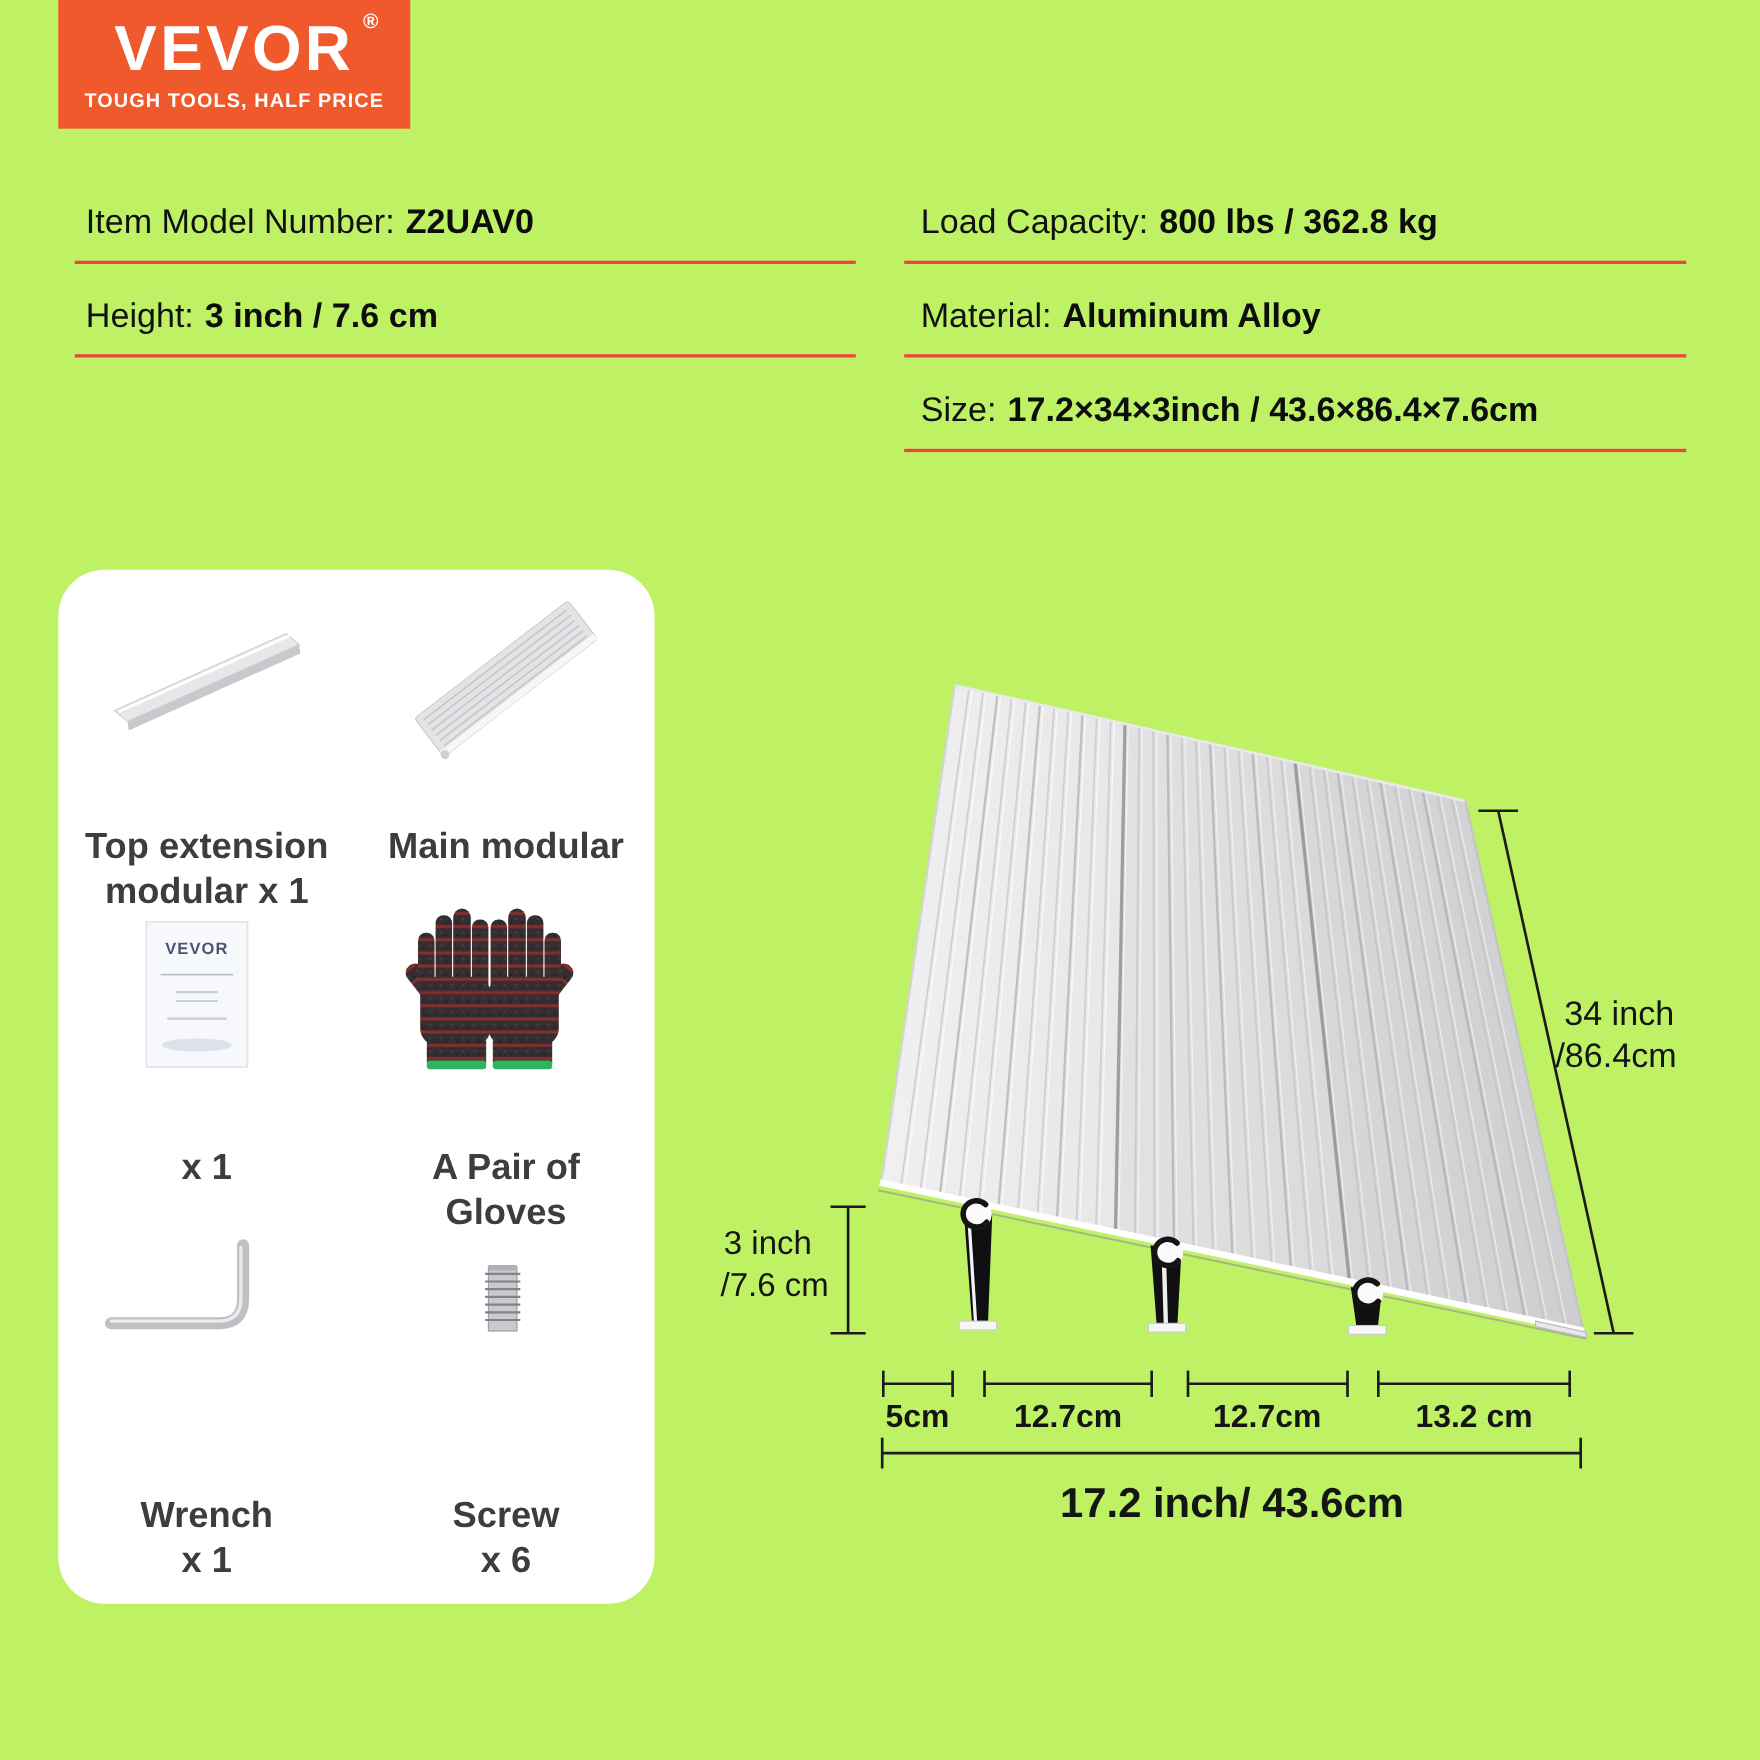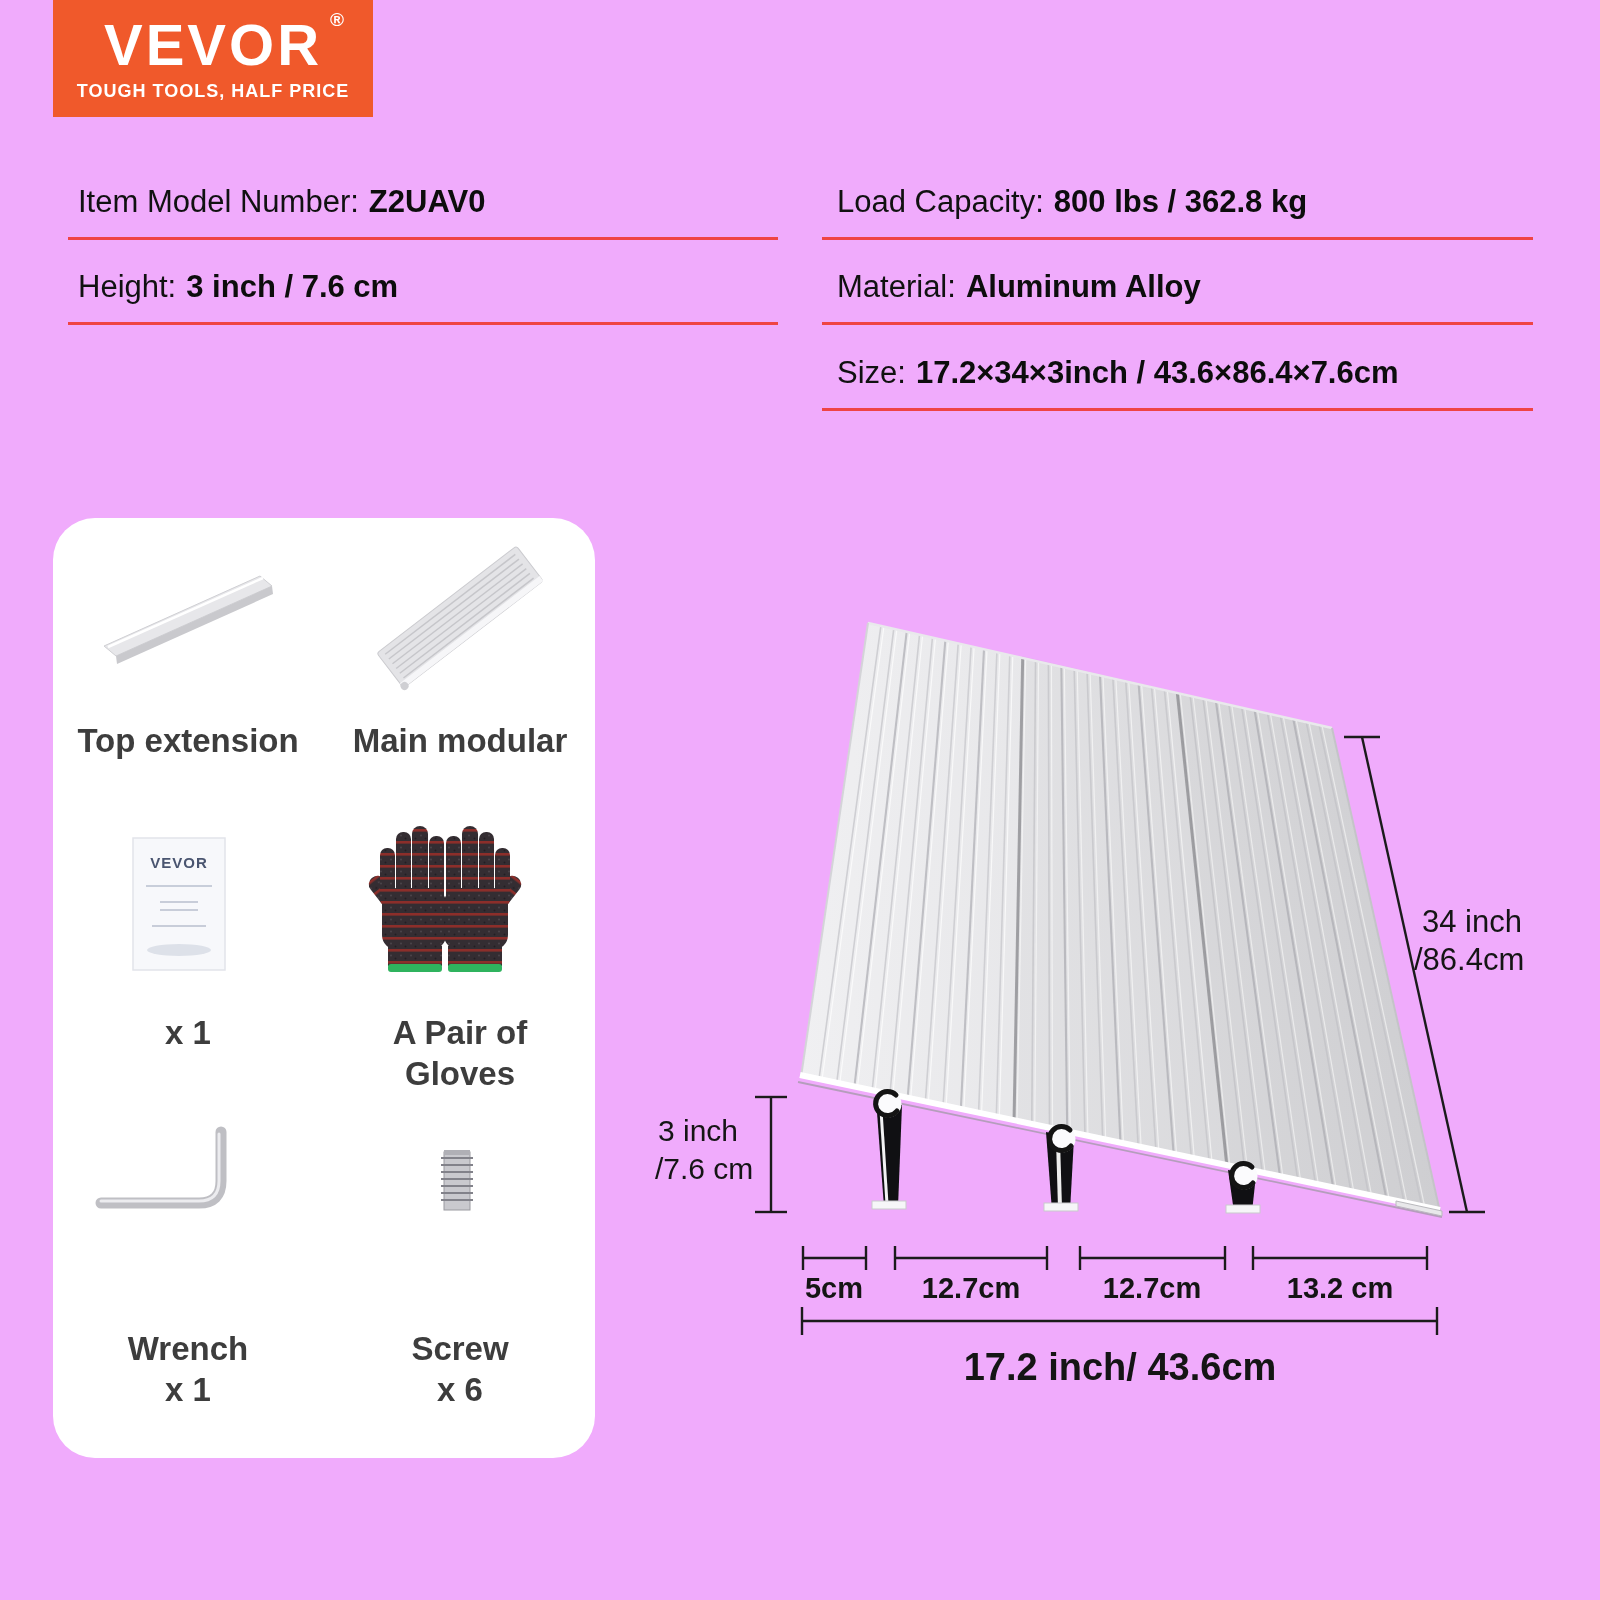--- a/index.html
+++ b/index.html
@@ -1,35 +1,35 @@
 <!DOCTYPE html>
 <html><head>
 <meta charset="utf-8">
 <style>
   html,body{margin:0;padding:0;background:#f2f2f2;}
-  #stage{position:relative;width:1600px;height:1600px;background:#f0abfc;overflow:hidden;
+  #stage{position:relative;width:1600px;height:1600px;background:#bef264;overflow:hidden;
          font-family:"Liberation Sans",sans-serif;color:#141414;}
   .abs{position:absolute;}
   
   .logo{left:53px;top:0;width:320px;height:117px;background:#f0592b;display:flex;
         flex-direction:column;align-items:center;justify-content:center;color:#fff;}
   .logo-word{font-size:58px;font-weight:800;letter-spacing:3px;line-height:1;position:relative;}
   .logo-reg{font-size:19px;font-weight:700;position:absolute;top:-6px;right:-22px;letter-spacing:0;}
   .logo-tag{font-size:18px;font-weight:700;letter-spacing:1px;margin-top:7px;white-space:nowrap;}
   
   .spec-row{height:70px;display:flex;align-items:center;border-bottom:3px solid #ef4444;
             font-size:31px;white-space:nowrap;}
   .spec-row .lab{font-weight:400;color:#111;}
   .spec-row .val{font-weight:700;color:#0d0d0d;margin-left:10px;}
   .col-l{left:68px;width:700px;padding-left:10px;}
   .col-r{left:822px;width:696px;padding-left:15px;}
   .r1{top:167px;} .r2{top:252px;} .r3{top:338px;}
   
   .pkg-box{left:53px;top:518px;width:542px;height:940px;background:#ffffff;border-radius:42px;}
-  .item-label{width:270px;text-align:center;font-size:33px;font-weight:700;color:#3d3d3d;line-height:41px;}
+  .item-label{width:270px;text-align:center;font-size:33px;font-weight:700;color:#3d3d3d;line-height:41px;margin-top:28px;}
   .ca{left:53px;} .cb{left:325px;}
   .lr1{top:720px;} .lr2{top:1012px;} .lr3{top:1328px;}
   .item-label span{display:block;}
   
   .dim{font-size:29px;font-weight:600;color:#151515;white-space:nowrap;}
   .dim-light{font-size:30px;font-weight:500;color:#151515;white-space:nowrap;}
   .ctr{text-align:center;}
   svg{position:absolute;left:0;top:0;}
 </style>
 </head>
@@ -274,20 +274,21 @@
       <line x1="1253" y1="1246" x2="1253" y2="1270"></line>
         <line x1="1427" y1="1246" x2="1427" y2="1270"></line>
       <line x1="802" y1="1321" x2="1437" y2="1321"></line>
       <line x1="802" y1="1307" x2="802" y2="1335"></line>
         <line x1="1437" y1="1307" x2="1437" y2="1335"></line>
     </g>
   </svg>
 
   <div class="abs item-label ca lr1">
     <span>Top extension</span>
+    <span>modular x 1</span>
   </div>
   <div class="abs item-label cb lr1">
     <span>Main modular</span>
   </div>
   <div class="abs item-label ca lr2">
     <span>x 1</span>
   </div>
   <div class="abs item-label cb lr2">
     <span>A Pair of</span>
     <span>Gloves</span>

